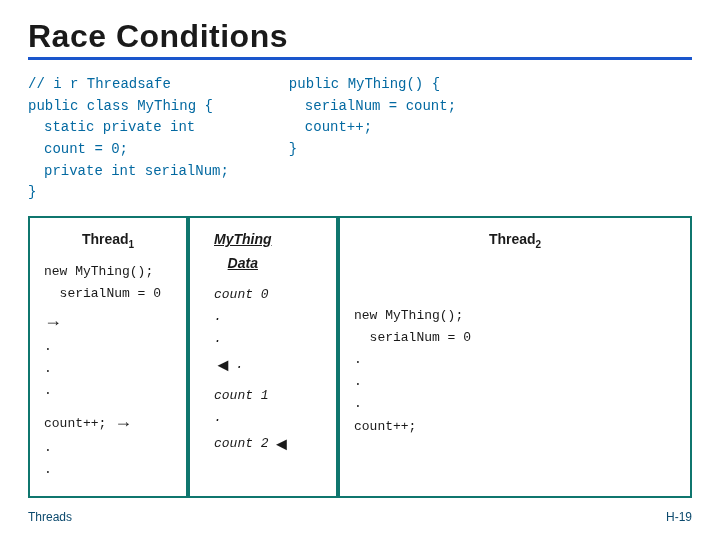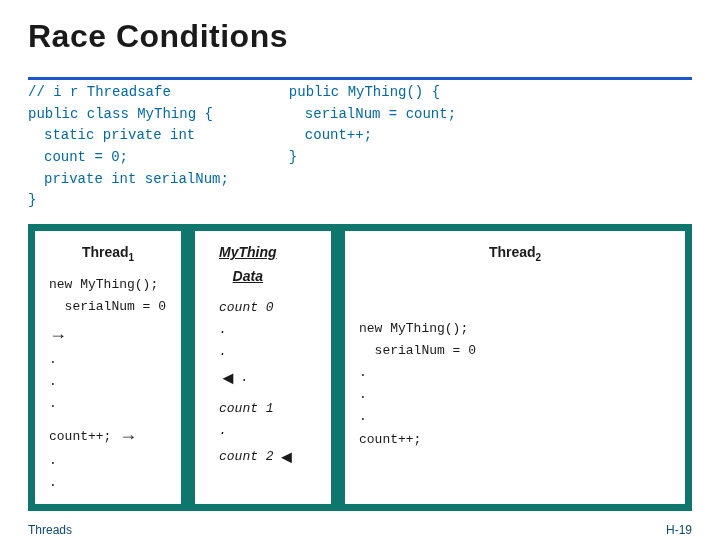--- a/index.html
+++ b/index.html
@@ -15,22 +15,22 @@
     .slide {
       width: 720px;
       height: 540px;
       padding: 18px 28px 16px 28px;
       display: flex;
       flex-direction: column;
     }
 
     .title-area {
       border-bottom: 3px solid #1a56cc;
-      padding-bottom: 22px;
-      margin-bottom: 2px;
+      padding-bottom: 2px;
+      margin-bottom: 14px;
     }
 
     .slide-title {
       font-size: 32px;
       font-weight: bold;
       color: #1a1a1a;
       letter-spacing: 0.5px;
     }
 
     .code-block {
@@ -48,21 +48,21 @@
 
     .code-left {
       flex: 0 0 auto;
     }
 
     .code-right {
       flex: 0 0 auto;
     }
 
     .diagram-box {
-      border: 7px solid #0f766e;
+      border: 2px solid #0f766e;
       padding: 10px 14px;
       font-family: 'Courier New', Courier, monospace;
       font-size: 13px;
       line-height: 1.7;
       color: #1a1a1a;
       position: relative;
       background: #fff;
     }
 
     .thread1-box {

